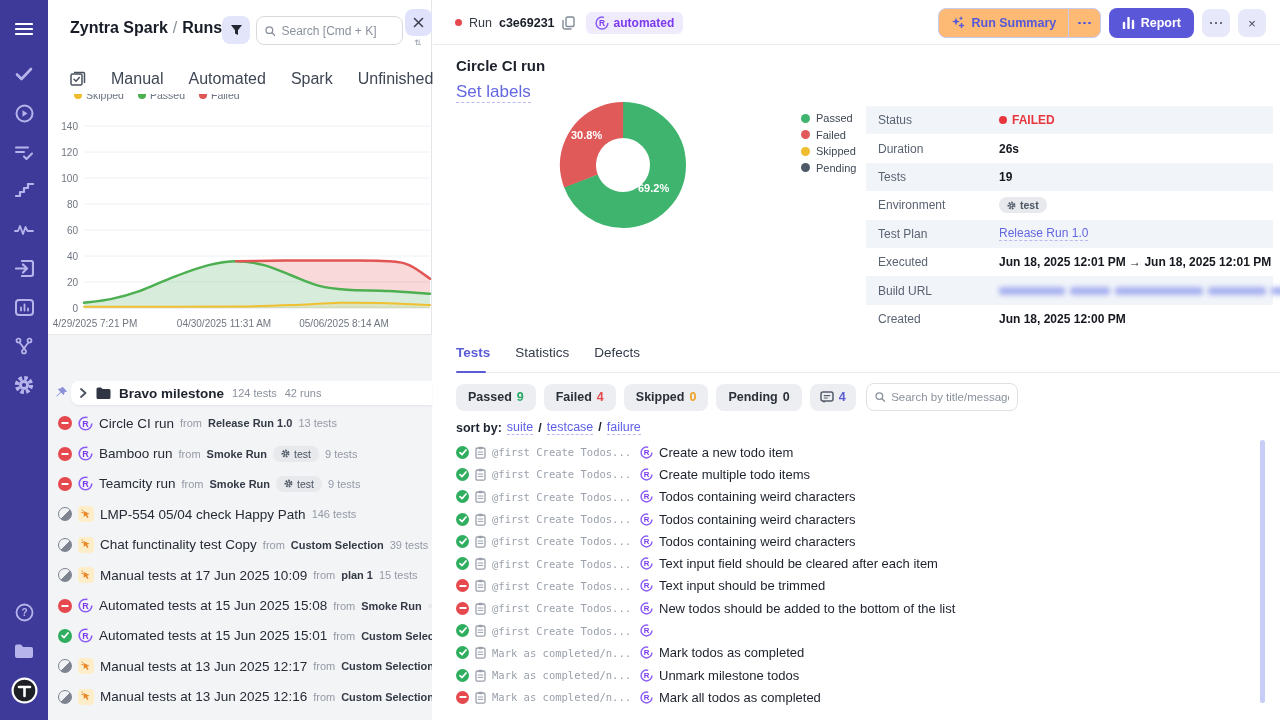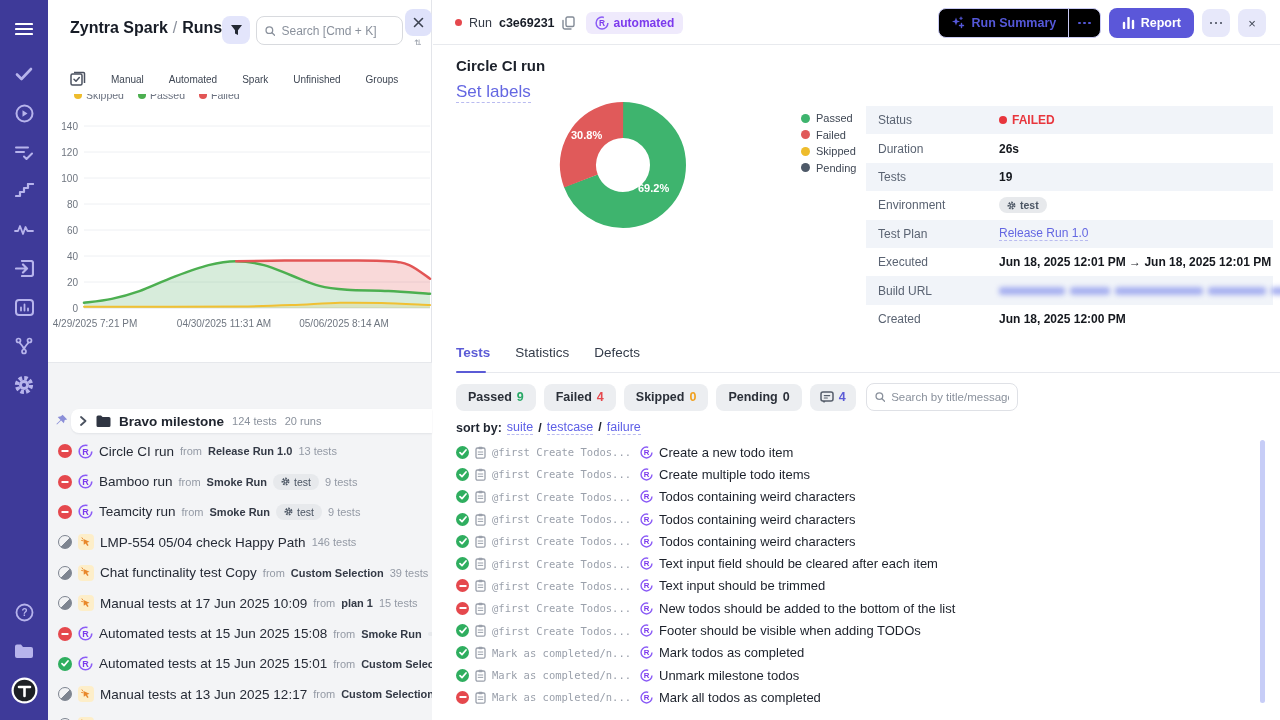--- a/index.html
+++ b/index.html
@@ -16,31 +16,31 @@
   .left-panel { position:absolute; left:48px; top:0; width:384px; height:720px; background:#fff; border-right:1px solid #e3e5ea; }
   .lp-header { position:absolute; left:22px; top:19px; font-size:16px; font-weight:700; color:#171c26; white-space:nowrap; }
   .lp-header .sep { color:#8a909c; font-weight:400; padding:0 5px; }
   .filter-btn { position:absolute; left:174px; top:16px; width:28px; height:28px; border-radius:8px; background:#e3e5fb; display:flex; align-items:center; justify-content:center; cursor:pointer; }
   .lp-search { position:absolute; left:208px; top:16px; width:147px; height:29px; border:1px solid #d8dade; border-radius:8px; background:#fff; display:flex; align-items:center; padding:0 8px; gap:6px; }
   .lp-search input { border:none; outline:none; width:100%; font-size:12px; color:#343a46; font-family:"Liberation Sans",sans-serif; }
   .lp-search input::placeholder { color:#8a919c; }
   .lp-close { position:absolute; left:357px; top:9px; width:27px; height:27px; border-radius:8px; background:#dfe2fa; display:flex; align-items:center; justify-content:center; color:#3c4250; font-size:14px; cursor:pointer; z-index:3; }
   .lp-close-frag { position:absolute; left:366px; top:38px; font-size:9px; color:#9aa0ab; height:7px; overflow:hidden; }
 
-  .lp-tabs { position:absolute; left:22px; top:70px; right:8px; display:flex; align-items:center; gap:25px; font-size:10px; color:#3f4754; }
+  .lp-tabs { position:absolute; left:22px; top:70px; right:8px; display:flex; align-items:flex-start; gap:25px; font-size:16px; color:#3f4754; }
   .lp-tab { cursor:pointer; white-space:nowrap; }
 
   .lp-chart { position:absolute; left:0; top:94px; width:384px; height:240px; overflow:hidden; }
   .lp-legend { display:flex; gap:14px; margin:-5px 0 0 26px; font-size:10.5px; color:#6b7280; align-items:center; }
   .lp-legend .li { display:flex; align-items:center; gap:4px; }
   .lp-legend .dot { width:8px; height:8px; border-radius:50%; }
   #area-svg { display:block; margin-top:2px; }
   #area-svg .tick { font-size:10px; fill:#6f7680; font-family:"Liberation Sans",sans-serif; }
 
-  .lp-list { position:absolute; left:0; top:334px; width:384px; bottom:0; background:#f3f4f6; box-shadow:inset 0 1px 0 #e6e8ec;margin-top:28px; }
+  .lp-list { position:absolute; left:0; top:334px; width:384px; bottom:0; background:#f3f4f6; box-shadow:inset 0 1px 0 #e6e8ec; }
   .pin-ic { position:absolute; left:7px; top:51px; }
   .group-row { position:absolute; left:23px; top:47px; width:361px; height:24px; background:#fff; border-radius:8px 0 0 8px; box-shadow:0 1px 2px rgba(30,35,60,.08); display:flex; align-items:center; gap:8px; padding:0 8px; cursor:pointer; }
   .group-name { font-size:13.5px; font-weight:600; color:#20252f; }
   .group-meta { font-size:11px; color:#8a919c; }
   .runs-list { position:absolute; left:0; top:74px; right:0; bottom:0; }
   .run-row { height:30.4px; display:flex; align-items:center; gap:6px; padding:0 6px 0 10px; white-space:nowrap; overflow:hidden; cursor:pointer; }
   .st-ic { width:14px; height:14px; flex:0 0 14px; border-radius:50%; display:none; align-items:center; justify-content:center; }
   .run-row[data-status="failed"] .ic-failed, .test-row[data-status="failed"] .ic-failed { display:flex; background:#e5484d; }
   .run-row[data-status="passed"] .ic-passed, .test-row[data-status="passed"] .ic-passed { display:flex; background:#2fae5f; }
   .run-row[data-status="unfinished"] .ic-unfinished { display:flex; background:linear-gradient(315deg,#7d8490 50%,#f1f2f4 50%); border:1.5px solid #7d8490; }
@@ -56,21 +56,21 @@
   
   .main { position:absolute; left:433px; top:0; right:0; height:720px; background:#fff; }
   .topbar { position:absolute; left:0; top:0; right:0; height:45px; border-bottom:1px solid #e8eaee; }
   .tb-left { position:absolute; left:22px; top:0; height:45px; display:flex; align-items:center; gap:7px; }
   .tb-dot { width:7px; height:7px; border-radius:50%; background:#e5484d; }
   .tb-run-label { font-size:12.5px; color:#343a46; }
   .tb-run-id { font-size:12.5px; font-weight:700; color:#171c26; }
   .copy-ic { cursor:pointer; display:flex; }
   .auto-badge { display:flex; align-items:center; gap:5px; height:22px; padding:0 9px; background:#efeafc; border-radius:6px; color:#7c3aed; font-size:12px; font-weight:600; margin-left:4px; }
   .tb-right { position:absolute; right:14px; top:8px; display:flex; align-items:center; gap:8px; }
-  .summary-split { display:flex; align-items:stretch; height:30px; border:1px solid #c9caf3; border-radius:8px; background:#000000; overflow:hidden; }
+  .summary-split { display:flex; align-items:stretch; height:30px; border:1px solid #c9caf3; border-radius:8px; background:#fdba74; overflow:hidden; }
   .summary-main { display:flex; align-items:center; gap:6px; padding:0 12px; color:#5558d9; font-size:12.5px; font-weight:600; cursor:pointer; }
   .summary-more { display:flex; align-items:center; padding:0 9px; border-left:1px solid #c9caf3; color:#5558d9; cursor:pointer; }
   .report-btn { display:flex; align-items:center; gap:6px; height:30px; padding:0 13px; background:#5b57d9; border-radius:8px; color:#fff; font-size:12.5px; font-weight:600; cursor:pointer; }
   .sq-btn { width:28px; height:28px; border-radius:8px; background:#e7e8fa; display:flex; align-items:center; justify-content:center; color:#3f4654; cursor:pointer; font-size:13px; }
   .dots { display:flex; gap:2.5px; }
   .dots i { width:2.5px; height:2.5px; border-radius:50%; background:currentColor; }
 
   .run-title { position:absolute; left:23px; top:57px; font-size:15px; font-weight:700; color:#1c212b; }
   .set-labels { position:absolute; left:23px; top:82px; font-size:17px; color:#6467e2; border-bottom:1px dashed #b9bbf0; cursor:pointer; }
 
@@ -305,21 +305,21 @@
       </span>
       <div class="group-row">
         <svg width="9" height="10" viewBox="0 0 9 10">
             <path d="M2 1l4.5 4L2 9" stroke="#4b5260" stroke-width="1.8" fill="none" stroke-linecap="round" stroke-linejoin="round"></path>
           </svg>
         <svg width="15" height="12" viewBox="0 0 15 12">
             <path d="M.5 2a1.5 1.5 0 011.5-1.5h3L6.6 2h6.4A1.5 1.5 0 0114.5 3.5v7A1.5 1.5 0 0113 12H2A1.5 1.5 0 01.5 10.5z" fill="#2f3542"></path>
           </svg>
         <span class="group-name">Bravo milestone</span>
         <span class="group-meta">124 tests</span>
-        <span class="group-meta">20 runs</span>
+        <span class="group-meta">42 runs</span>
       </div>
 
       <div class="runs-list">
 
           <div class="run-row" data-status="failed" data-type="automated">
             <span class="st-ic ic-failed">
               <svg width="8" height="8" viewBox="0 0 8 8">
                 <path d="M1.2 4h5.6" stroke="#fff" stroke-width="1.8" stroke-linecap="round"></path>
               </svg>
             </span>
@@ -977,21 +977,20 @@
               <path d="M3.2 6h4.6M3.2 8.4h4.6" stroke="#9aa0ab" stroke-width="1" stroke-linecap="round"></path>
             </svg>
           </span>
           <span class="suite-txt">@first Create Todos...</span>
           <span class="rrun-ic">
             <svg width="13" height="13" viewBox="0 0 15 15">
               <circle cx="7.5" cy="7.5" r="6.3" stroke="#8b5cf6" stroke-width="1.6" fill="none" stroke-dasharray="31 9"></circle>
               <text x="7.5" y="10.8" text-anchor="middle" font-size="9" font-weight="bold" fill="#7c3aed" font-family="Liberation Sans,sans-serif">R</text>
             </svg>
           </span>
-          <span class="test-title">Footer should be visible when adding TODOs</span>
         </div>
 
         <div class="test-row" data-status="passed">
 
           <span class="st-ic ic-passed">
             <svg width="8" height="7" viewBox="0 0 8 7">
               <path d="M1 3.6l2 2L7 1" stroke="#fff" stroke-width="1.7" fill="none" stroke-linecap="round" stroke-linejoin="round"></path>
             </svg>
           </span>
           <span class="clip-ic">

